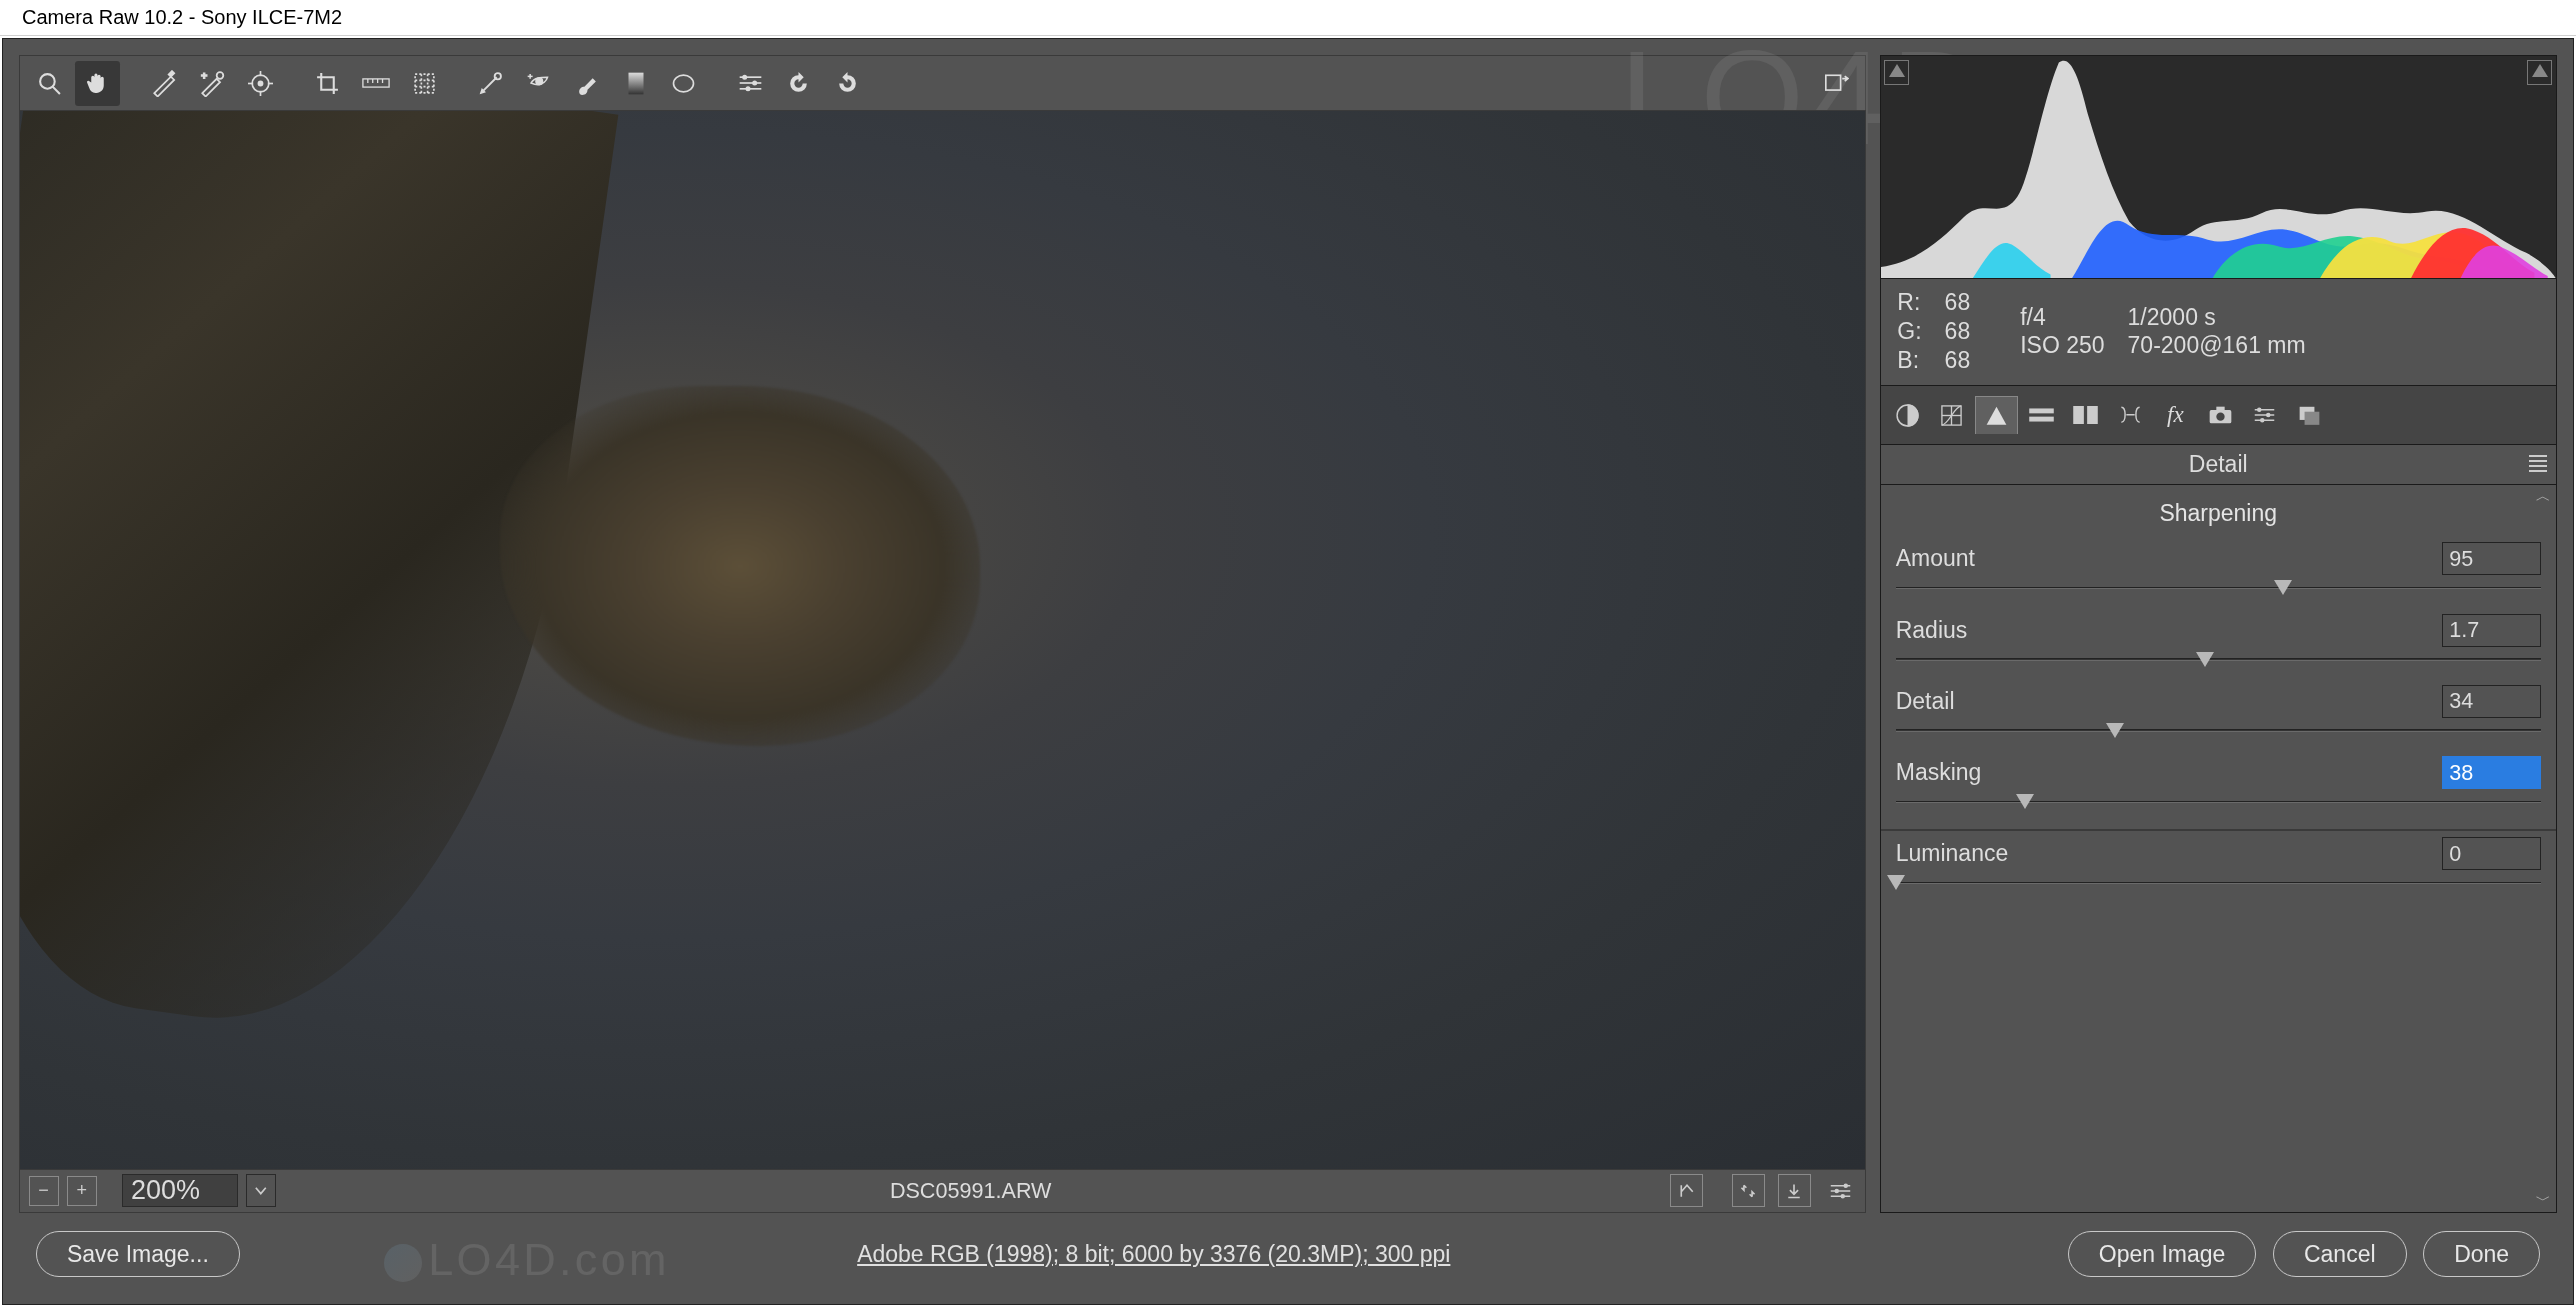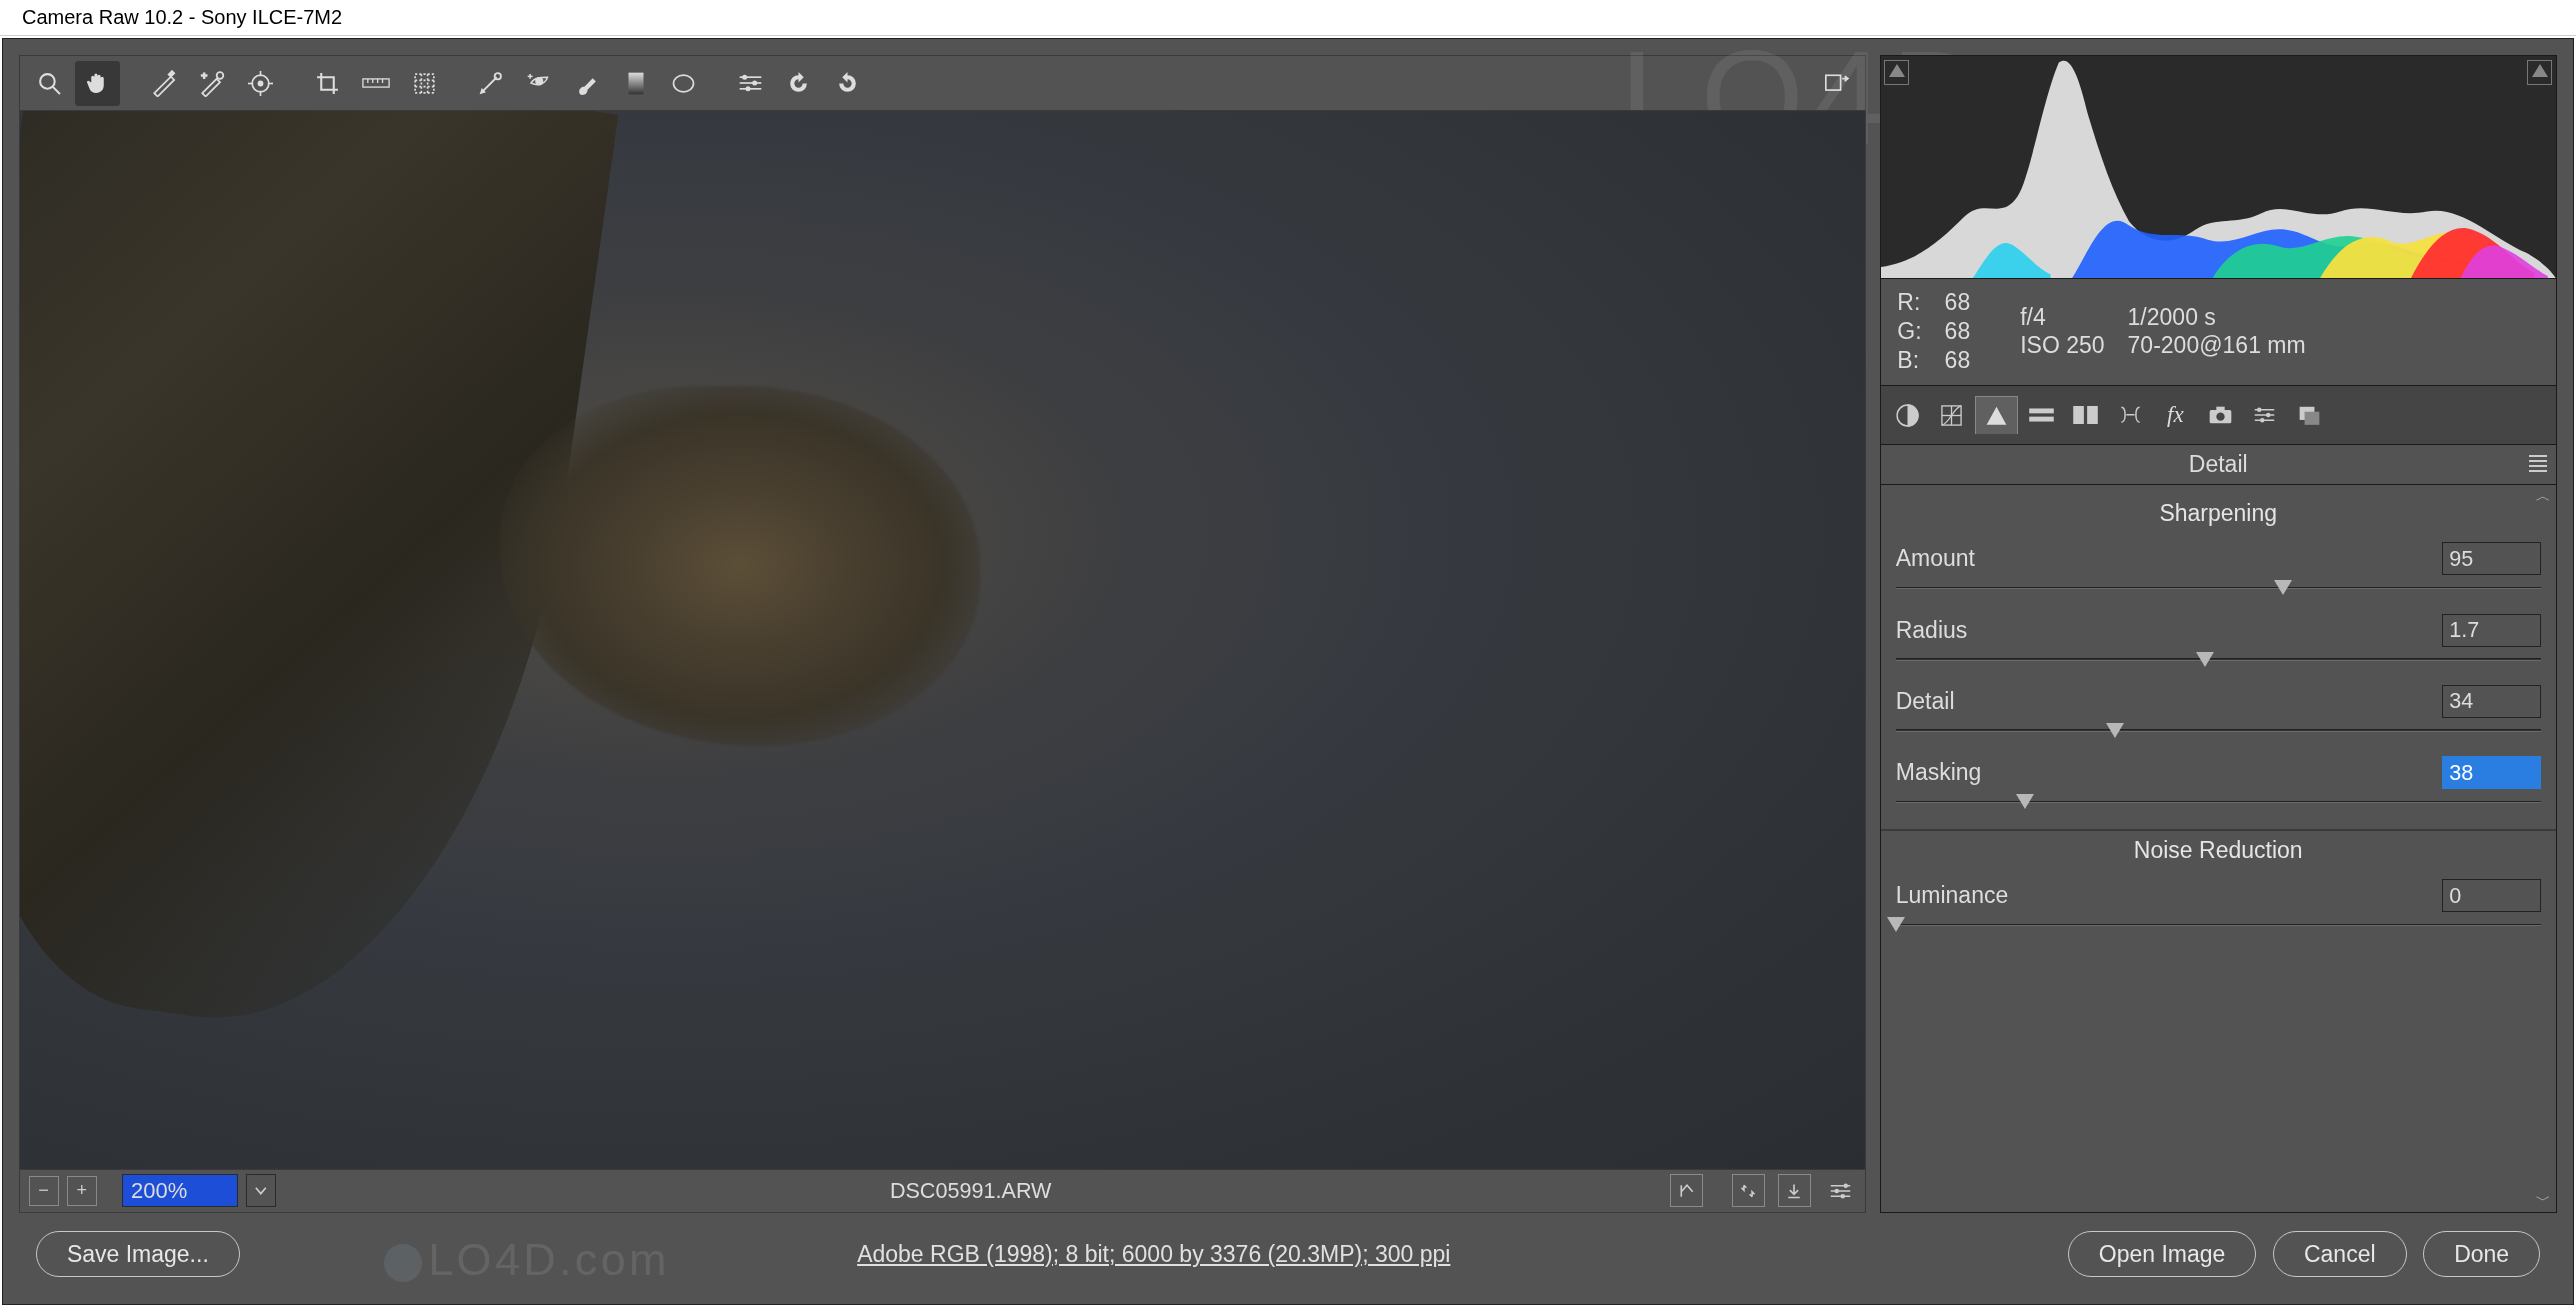--- a/index.html
+++ b/index.html
@@ -12,21 +12,21 @@
 .toolbar{height:55px;background:#535353;display:flex;align-items:center;gap:3.3px;padding:0 6.6px;border:0.8px solid #3a3a3a;border-bottom:none}
 .tool-btn{width:45px;height:45px;display:flex;align-items:center;justify-content:center;border-radius:3.3px;color:#ddd;cursor:pointer}
 .tool-btn.active{background:#383838}
 .tool-sep{width:15px}
 .tool-spacer{flex:1}
 .preview{flex:1;background:radial-gradient(ellipse at 35% 40%, #5a5148 0%, #4a4844 12%, #3d3e41 28%, #363a40 45%, #303438 70%, #2a2e33 100%);border:0.8px solid #3a3a3a;position:relative;overflow:hidden}
 .preview::before{content:"";position:absolute;left:-3%;top:-4%;width:32%;height:90%;background:linear-gradient(130deg,#2c2a23 0%, #3a352a 30%, #2a271f 60%, transparent 100%);border-radius:0 0 50% 40%/0 0 60% 50%;transform:rotate(8deg)}
 .preview::after{content:"";position:absolute;left:26%;top:26%;width:26%;height:34%;background:radial-gradient(ellipse,#5c4f38 0%,#4a4030 30%,#3a3428 60%,transparent 80%);border-radius:50% 60% 55% 65%;filter:blur(0.8px)}
 .status-strip{height:43px;background:#535353;border:0.8px solid #3a3a3a;border-top:none;display:flex;align-items:center;padding:0 8.3px;gap:8.3px;color:#ddd;font-size:21.6px}
 .sq-btn{width:30px;height:30px;border:0.8px solid #8a8a8a;display:flex;align-items:center;justify-content:center;color:#ccc;font-size:18px;cursor:pointer}
-.zoom-select{width:116px;height:33px;background:#1d4ed8;border:0.8px solid #2a2a2a;color:#ddd;display:flex;align-items:center;padding:0 8.3px;justify-content:space-between;font-size:22px}
+.zoom-select{width:116px;height:33px;background:#404040;border:0.8px solid #2a2a2a;color:#ddd;display:flex;align-items:center;padding:0 8.3px;justify-content:space-between;font-size:27px}
 .zoom-chev{width:30px;height:33px;border:0.8px solid #2a2a2a;display:flex;align-items:center;justify-content:center;color:#ccc}
 .filename{flex:1;text-align:center}
 .mini-btn{width:33px;height:33px;border:0.8px solid #8a8a8a;display:flex;align-items:center;justify-content:center;margin-left:5px;cursor:pointer}
 .right-col{width:677px;display:flex;flex-direction:column;gap:0}
 .hist-box{height:224px;background:#2a2a2a;border:0.8px solid #1a1a1a;position:relative;overflow:hidden}
 .hist-svg{position:absolute;inset:0}
 .tri-clip{position:absolute;top:3.3px;width:25px;height:25px;border:0.8px solid #777;padding:1.7px}
 .tri-clip.l{left:3.3px}
 .tri-clip.r{right:3.3px}
 .tri-clip::after{content:"";display:block;width:0;height:0;border-left:8.3px solid transparent;border-right:8.3px solid transparent;border-bottom:13.3px solid #888;margin:1.7px auto}
@@ -390,21 +390,20 @@
           <div class="slider-row">
             <span>Masking</span>
             <div class="slider-val focus">38</div>
           </div>
           <div class="slider-track">
               <div class="bar"></div>
               <div class="thumb" style="left:20%"></div>
             </div>
 
           <div class="section-sep"></div>
-          <div class="section-h">Noise Reduction</div>
 
           <div class="slider-row">
             <span>Luminance</span>
             <div class="slider-val">0</div>
           </div>
           <div class="slider-track">
               <div class="bar"></div>
               <div class="thumb" style="left:0%"></div>
             </div>
         </div>

